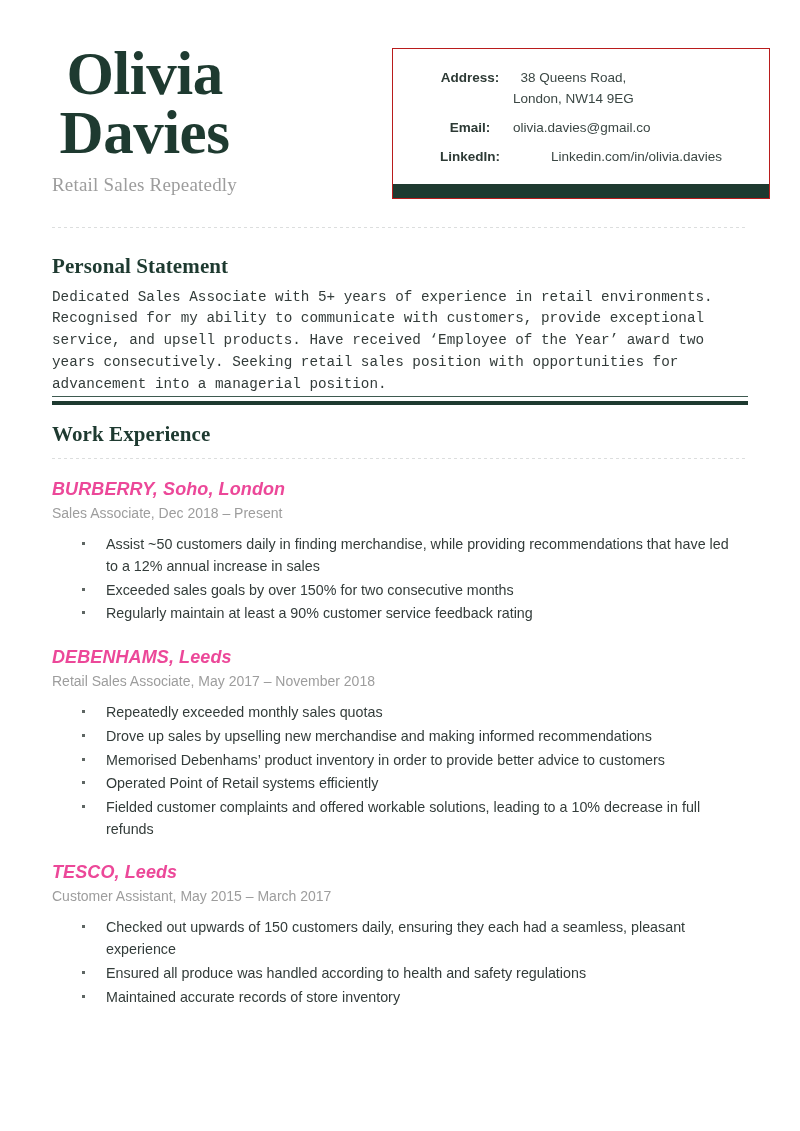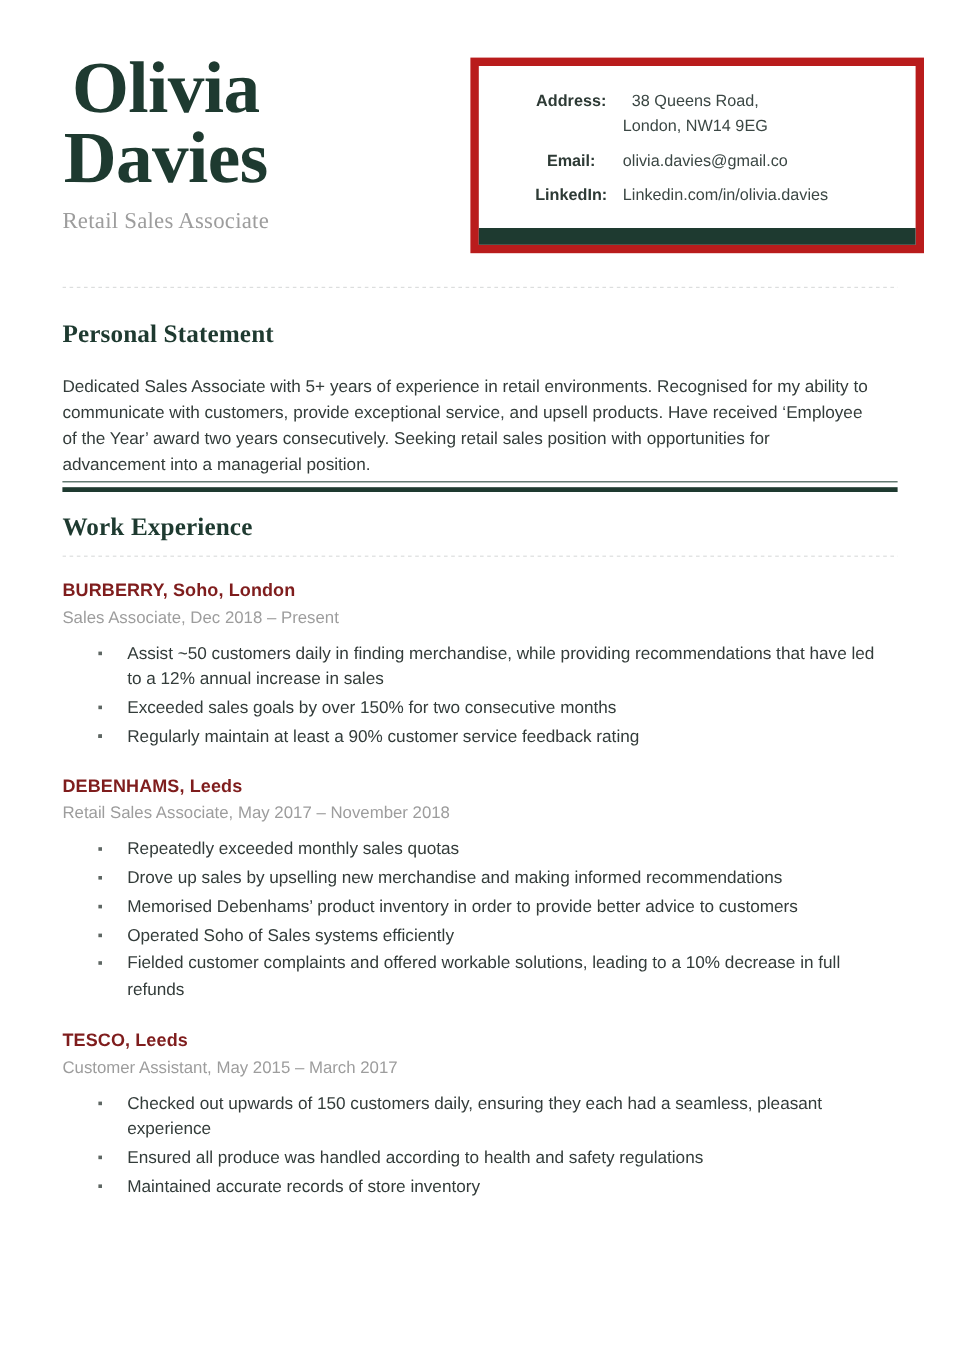--- a/index.html
+++ b/index.html
@@ -49,34 +49,34 @@
     font-family: "Liberation Serif", serif;
     font-size: 19px;
     color: #9d9d9d;
     margin-top: 12px;
     letter-spacing: 0.2px;
   }
 
   
   .contact-card {
     width: 378px;
-    border: 7px solid #b91c1c;
+    border: 1px solid #b91c1c;
     background: #ffffff;
     box-sizing: border-box;
     margin-top: 6px;
   }
   .contact-inner {
     padding: 19px 22px 14px 34px;
   }
   .contact-row {
     display: flex;
     align-items: flex-start;
     margin-bottom: 8px;
   }
-  .contact-row:last-child { margin-bottom: 2px; }
+  .contact-row:last-child { margin-bottom: 2px; gap: 38px; }
   .contact-label {
     width: 86px;
     flex: 0 0 86px;
     font-size: 13.5px;
     font-weight: bold;
     color: #2d3a35;
     line-height: 1.55;
   }
   .contact-value {
     font-size: 13.5px;
@@ -120,32 +120,34 @@
     font-weight: bold;
     font-size: 21px;
     color: #1e3a30;
     letter-spacing: 0.1px;
   }
   .statement-title { padding-top: 26px; }
   .statement-body {
     font-size: 14.3px;
     line-height: 1.52;
     color: #333c3a;
-    margin-top: 22px;
+    margin-top: 8px;
     padding-right: 22px;
+    font-family: Liberation Mono, monospace;
   }
 
   .work-title { padding-top: 17px; padding-bottom: 11px; }
 
   .job { padding-top: 20px; }
   .job-company {
-    font-size: 15px;
-    font-weight: bold;
-    color: #7f1d1d;
+    font-size: 18px;
+    font-weight: bold;
+    color: #ec4899;
     letter-spacing: 0.1px;
+    font-style: italic;
   }
   .job-meta {
     font-size: 14px;
     color: #9d9d9d;
     margin-top: 5px;
   }
   .bullets {
     list-style: none;
     margin: 13px 0 0 0;
     padding: 0;
@@ -171,21 +173,21 @@
 </head>
 <body>
 
 <div class="page">
 
   <div class="header">
 
     <div class="identity">
       <div class="name-line">Olivia</div>
       <div class="name-line">Davies</div>
-      <div class="job-title">Retail Sales Associate</div>
+      <div class="job-title">Retail Sales Repeatedly</div>
     </div>
 
     <div class="contact-card">
       <div class="contact-inner">
 
         <div class="contact-row">
           <div class="contact-label">Address:</div>
           <div class="contact-value">38 Queens Road,
 London, NW14 9EG</div>
         </div>
@@ -239,21 +241,21 @@
       </ul>
     </div>
 
     <div class="job">
       <div class="job-company">DEBENHAMS, Leeds</div>
       <div class="job-meta">Retail Sales Associate, May 2017 – November 2018</div>
       <ul class="bullets">
         <li><span class="marker"></span><span>Repeatedly exceeded monthly sales quotas</span></li>
         <li><span class="marker"></span><span>Drove up sales by upselling new merchandise and making informed recommendations</span></li>
         <li><span class="marker"></span><span>Memorised Debenhams’ product inventory in order to provide better advice to customers</span></li>
-        <li><span class="marker"></span><span>Operated Soho of Sales systems efficiently</span></li>
+        <li><span class="marker"></span><span>Operated Point of Retail systems efficiently</span></li>
         <li><span class="marker"></span><span>Fielded customer complaints and offered workable solutions, leading to a 10% decrease in full refunds</span></li>
       </ul>
     </div>
 
     <div class="job">
       <div class="job-company">TESCO, Leeds</div>
       <div class="job-meta">Customer Assistant, May 2015 – March 2017</div>
       <ul class="bullets">
         <li><span class="marker"></span><span>Checked out upwards of 150 customers daily, ensuring they each had a seamless, pleasant experience</span></li>
         <li><span class="marker"></span><span>Ensured all produce was handled according to health and safety regulations</span></li>

